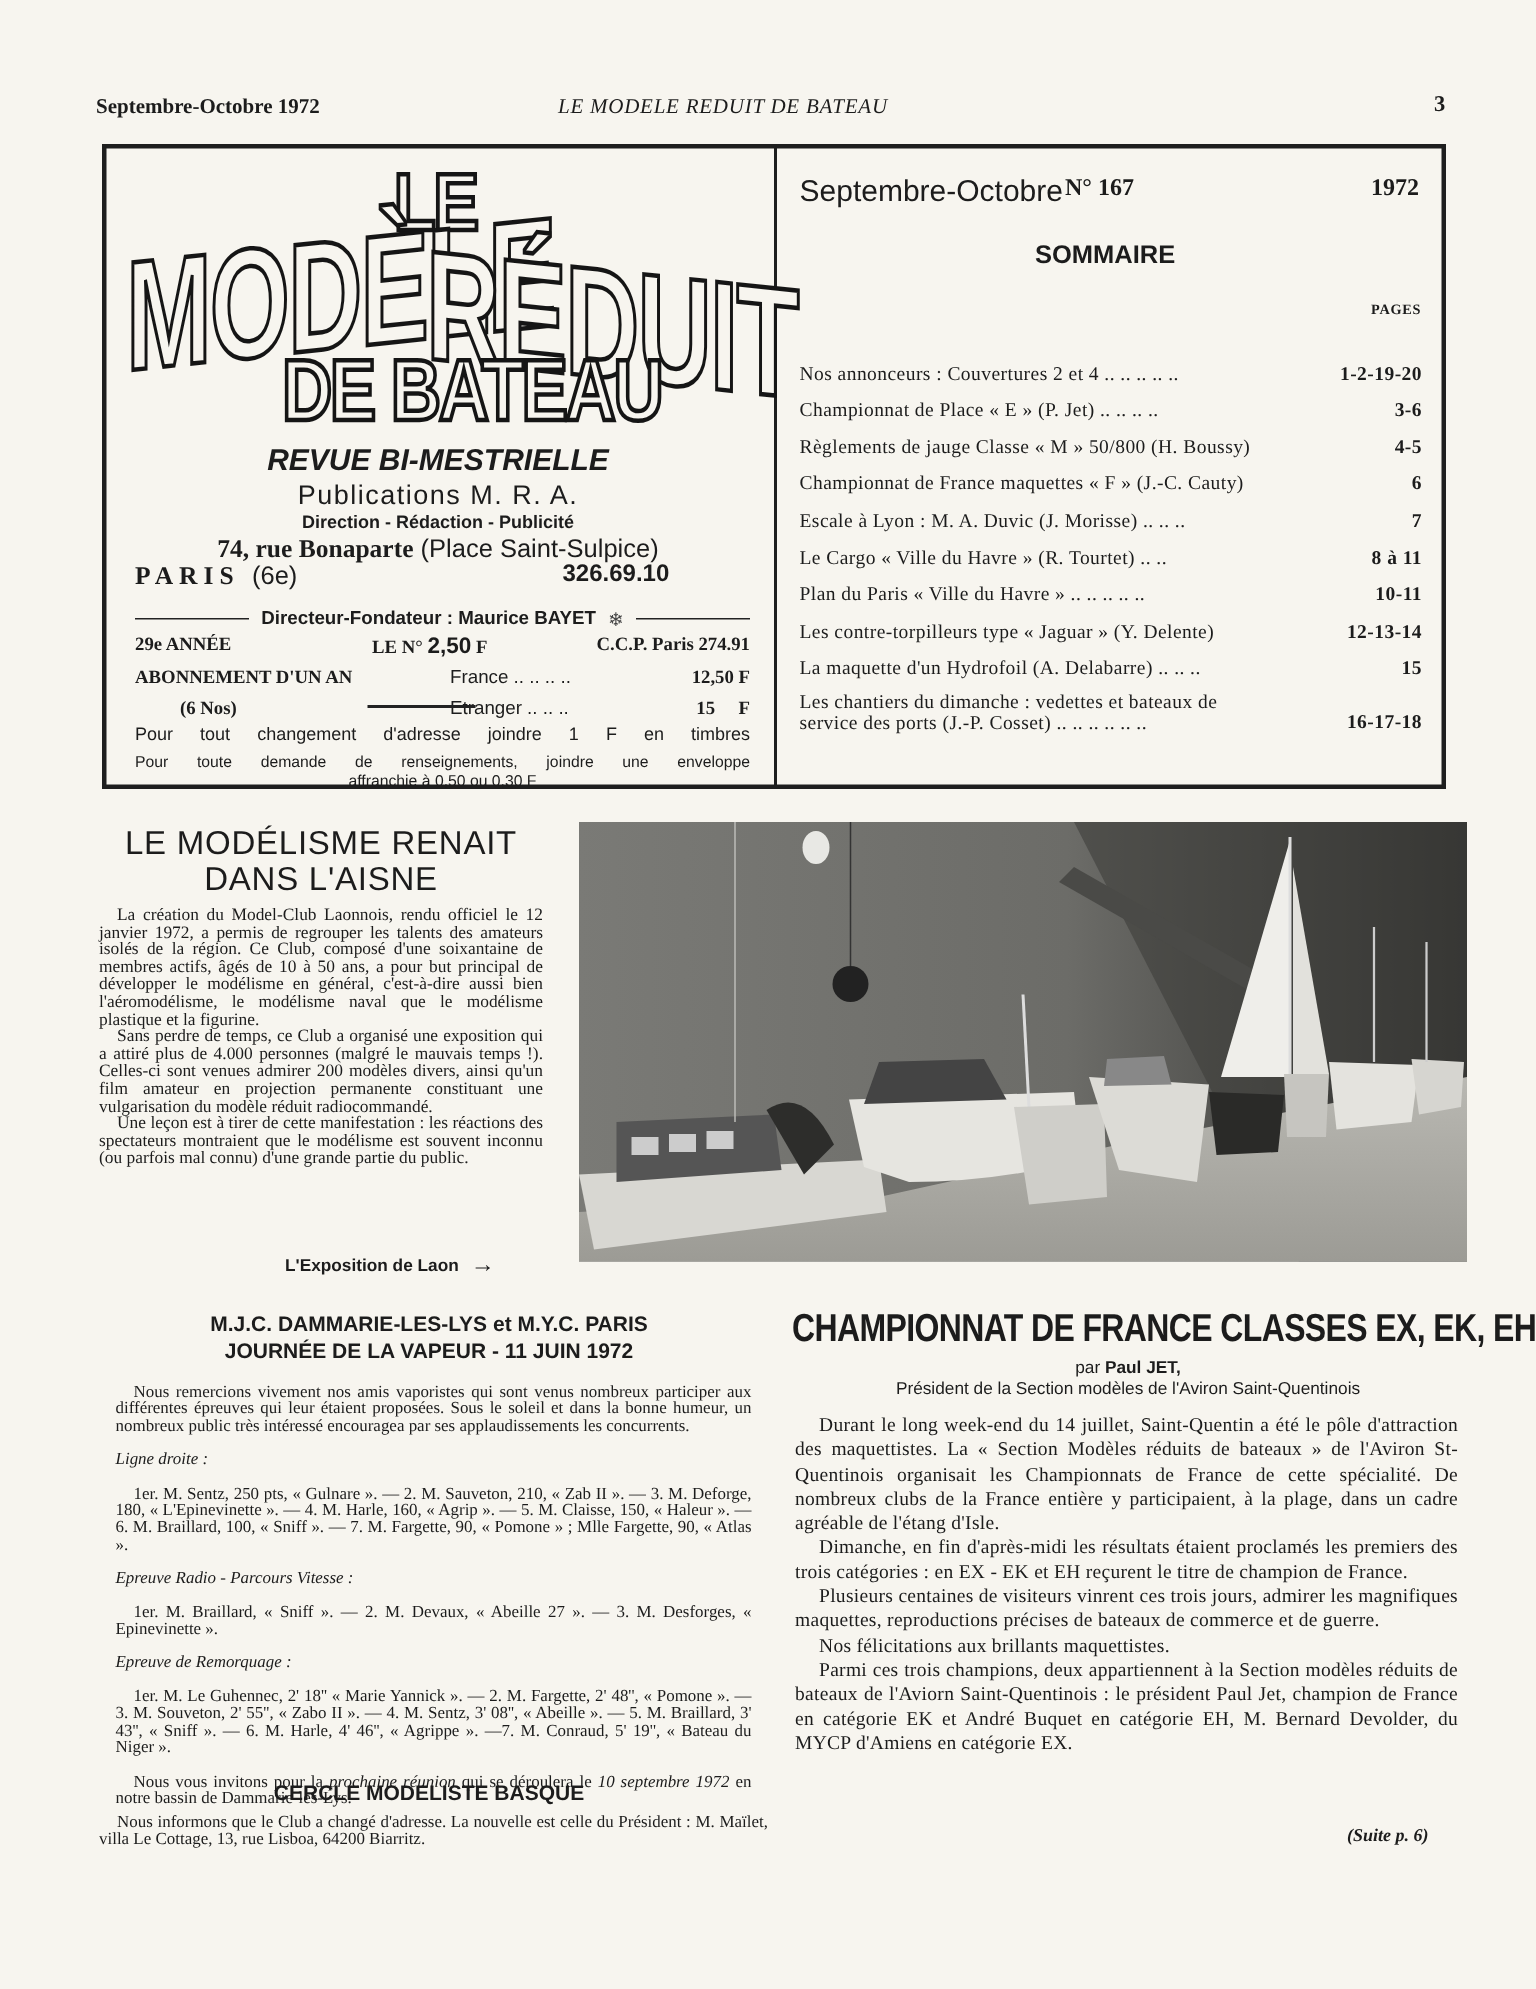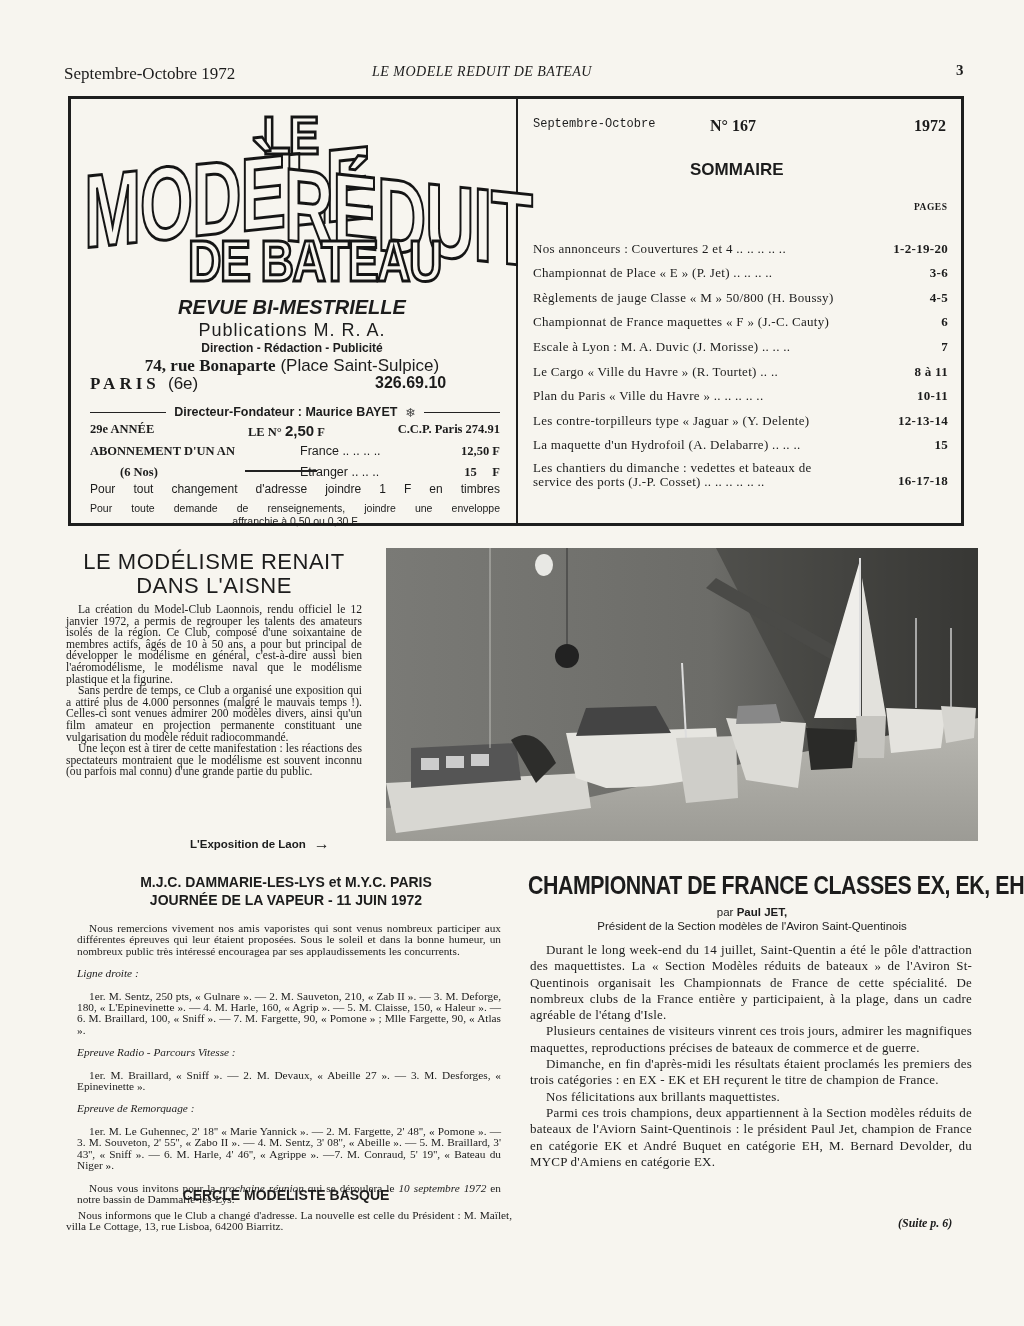--- a/index.html
+++ b/index.html
@@ -6,21 +6,21 @@
   body {
     width: 1024px; height: 1326px; overflow: hidden;
     background: #f7f5ef;
     color: #1c1c1c;
     font-family: "Liberation Serif", serif;
     position: relative;
   }
   .abs { position: absolute; }
 
   
-  #run-left { left: 64px; top: 64px; font-size: 17px; }
+  #run-left { left: 64px; top: 64px; font-size: 14px; font-weight: bold; }
   #run-center { left: 372px; top: 64px; font-size: 14px; font-style: italic; letter-spacing: 0.5px; }
   #run-right { left: 956px; top: 62px; font-size: 15px; font-weight: bold; }
 
   
   #masthead-box {
     left: 68px; top: 96px; width: 896px; height: 430px;
     border: 3px solid #1e1e1e; box-sizing: border-box;
   }
   #masthead-divider { left: 516px; top: 96px; width: 2px; height: 430px; background: #1e1e1e; }
 
@@ -58,21 +58,21 @@
   #row2 { top: 444px; }
   #row3 { top: 465px; }
   .big-price { font-family: "Liberation Sans", sans-serif; font-size: 15px; }
 
   #mast-short-rule { left: 245px; top: 493px; width: 72px; height: 2px; background: #222; }
   #mast-change { left: 90px; top: 482px; width: 410px; font-family: "Liberation Sans", sans-serif; font-size: 12px; text-align: justify; text-align-last: justify; word-spacing: 3px; }
   #mast-info1 { left: 90px; top: 502px; width: 410px; font-family: "Liberation Sans", sans-serif; font-size: 10.5px; text-align: justify; text-align-last: justify; }
   #mast-info2 { left: 90px; top: 515px; width: 410px; font-family: "Liberation Sans", sans-serif; font-size: 10.5px; text-align: center; }
 
   
-  #som-month { left: 533px; top: 117px; font-family: Liberation Mono, monospace; font-size: 12px; }
+  #som-month { left: 533px; top: 117px; font-family: Liberation Sans, sans-serif; font-size: 20px; }
   #som-number { left: 710px; top: 117px; font-size: 16px; font-weight: bold; }
   #som-year { left: 914px; top: 117px; font-size: 16px; font-weight: bold; }
   #som-title { left: 690px; top: 160px; font-family: "Liberation Sans", sans-serif; font-size: 17px; font-weight: bold; }
   #som-pages { left: 914px; top: 202px; font-size: 9.5px; font-weight: bold; letter-spacing: 0.5px; }
   #toc { left: 533px; top: 232px; width: 415px; }
   .toc-row { position: relative; display: flex; justify-content: space-between; align-items: flex-end; font-size: 13px; letter-spacing: 0.3px; height: 24.6px; }
   .toc-row.two { height: 36px; }
   .toc-title { white-space: pre-line; }
   .toc-page { white-space: nowrap; font-weight: bold; font-family: "Liberation Serif", serif; }
 
@@ -279,18 +279,18 @@
 <div class="abs" id="a3-heading">CERCLE MODELISTE BASQUE</div>
 <div class="abs" id="a3-body">
   <p>Nous informons que le Club a changé d'adresse. La nouvelle est celle du Président : M. Maïlet, villa Le Cottage, 13, rue Lisboa, 64200 Biarritz.</p>
 </div>
 
 <div class="abs" id="a4-title">CHAMPIONNAT DE FRANCE CLASSES EX, EK, EH</div>
 <div class="abs" id="a4-byline"><span>par </span><b>Paul JET,</b></div>
 <div class="abs" id="a4-role">Président de la Section modèles de l'Aviron Saint-Quentinois</div>
 <div class="abs" id="a4-body">
   <p>Durant le long week-end du 14 juillet, Saint-Quentin a été le pôle d'attraction des maquettistes. La « Section Modèles réduits de bateaux » de l'Aviron St-Quentinois organisait les Championnats de France de cette spécialité. De nombreux clubs de la France entière y participaient, à la plage, dans un cadre agréable de l'étang d'Isle.</p>
+  <p>Dimanche, en fin d'après-midi les résultats étaient proclamés les premiers des trois catégories : en EX - EK et EH reçurent le titre de champion de France.</p>
   <p>Plusieurs centaines de visiteurs vinrent ces trois jours, admirer les magnifiques maquettes, reproductions précises de bateaux de commerce et de guerre.</p>
-  <p>Dimanche, en fin d'après-midi les résultats étaient proclamés les premiers des trois catégories : en EX - EK et EH reçurent le titre de champion de France.</p>
   <p>Nos félicitations aux brillants maquettistes.</p>
   <p>Parmi ces trois champions, deux appartiennent à la Section modèles réduits de bateaux de l'Aviorn Saint-Quentinois : le président Paul Jet, champion de France en catégorie EK et André Buquet en catégorie EH, M. Bernard Devolder, du MYCP d'Amiens en catégorie EX.</p>
 </div>
 <div class="abs" id="a4-suite">(Suite p. 6)</div>
 
 </body></html>

